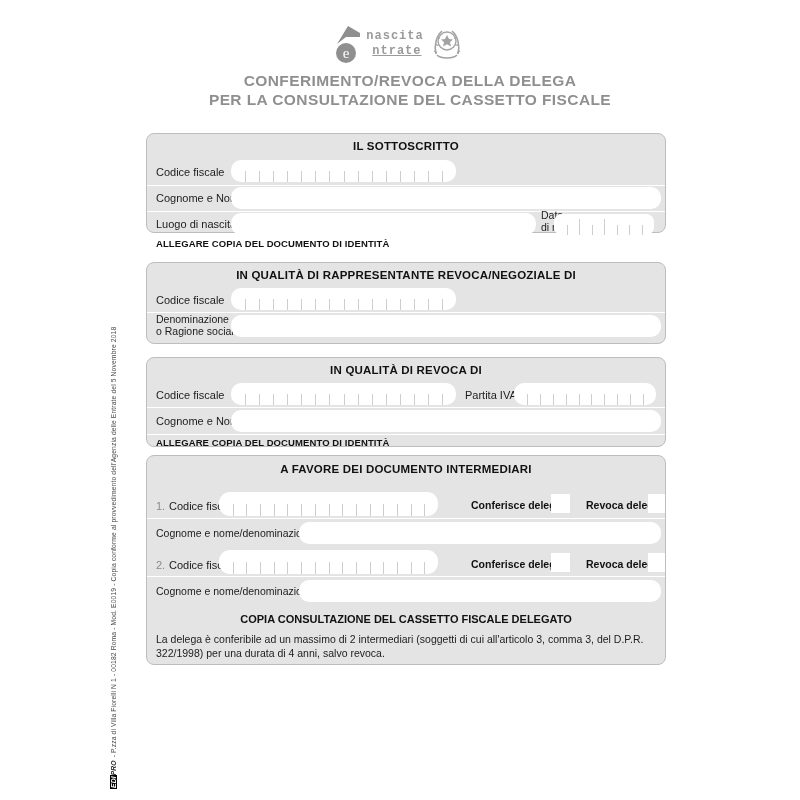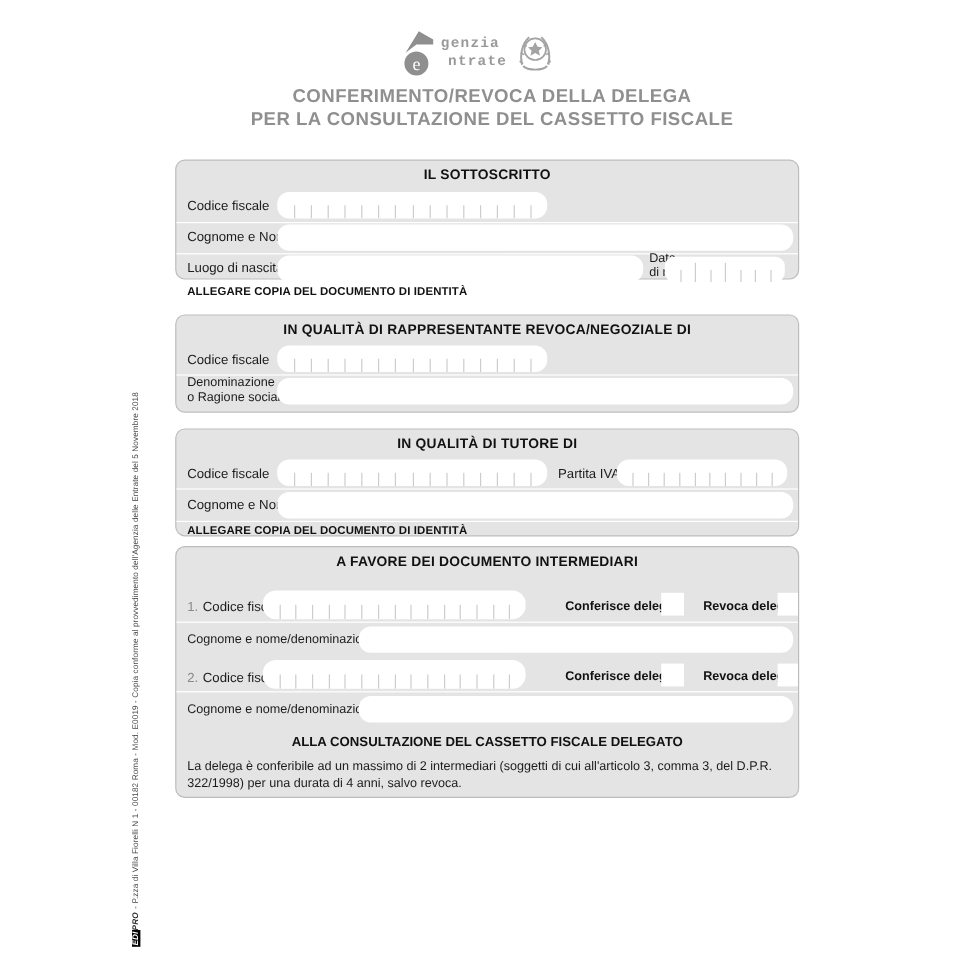--- a/index.html
+++ b/index.html
@@ -2,21 +2,21 @@
 <html><head>
 <meta charset="utf-8">
 <style>
   * { margin:0; padding:0; box-sizing:border-box; }
   html,body { width:800px; height:800px; background:#fff; font-family:"Liberation Sans", sans-serif; }
   .page { position:relative; width:800px; height:800px; background:#fff; overflow:hidden; }
 
   
   .logo { position:absolute; left:0; top:24px; width:800px; display:flex; justify-content:center; align-items:flex-start; gap:4px; }
   .logo-text { display:flex; flex-direction:column; color:#9a9a9a; font-family:"Liberation Mono", monospace; font-size:12px; font-weight:bold; letter-spacing:1px; line-height:15px; padding-top:5px; }
-  .logo-text .l2 { margin-left:6px; }
+  .logo-text .l2 { margin-left:6px;text-decoration:underline; }
 
   
   .title { position:absolute; left:0; top:71px; width:820px; text-align:center; color:#8f8f8f; font-weight:bold; font-size:15.5px; letter-spacing:0.4px; line-height:19px; }
 
   
   .panel { position:absolute; left:146px; width:520px; background:#e4e4e4; border:1px solid #bdbdbd; border-radius:8px; }
   .ph { position:absolute; left:0; right:0; text-align:center; font-weight:bold; font-size:11.5px; color:#111; letter-spacing:0.2px; }
   .lbl { position:absolute; font-size:11px; color:#1c1c1c; white-space:nowrap;text-align:right; }
   .lbl2 { position:absolute; font-size:10.5px; color:#1c1c1c; line-height:11.5px; white-space:nowrap; }
   .bold-note { position:absolute; font-weight:bold; font-size:9.5px; color:#111; letter-spacing:0.1px; }
@@ -41,21 +41,21 @@
 
 <div class="page">
 
   <div class="logo">
     <svg width="28" height="42" viewBox="0 0 28 42">
       <path d="M3 20 L14 2 L26 9 L26 13 L12 13 Z" fill="#8f8f8f"></path>
       <circle cx="12" cy="29" r="10" fill="#8f8f8f"></circle>
       <text x="12" y="34" font-size="15" fill="#ffffff" text-anchor="middle" font-family="Liberation Serif, serif">e</text>
     </svg>
     <div class="logo-text">
-      <span class="l1">genzia</span>
+      <span class="l1">nascita</span>
       <span class="l2">ntrate</span>
     </div>
     <svg width="38" height="42" viewBox="0 0 38 42">
       <circle cx="19" cy="17" r="9" fill="none" stroke="#a3a3a3" stroke-width="1.4"></circle>
       <path d="M19 11 L21 15 L25 15.4 L22 18.2 L23 22.4 L19 20.2 L15 22.4 L16 18.2 L13 15.4 L17 15 Z" fill="#a3a3a3"></path>
       <path d="M8 30 C6 22 8 12 14 7" fill="none" stroke="#a3a3a3" stroke-width="1.6"></path>
       <path d="M30 30 C32 22 30 12 24 7" fill="none" stroke="#a3a3a3" stroke-width="1.6"></path>
       <path d="M9 31 C13 35 25 35 29 31" fill="none" stroke="#a3a3a3" stroke-width="1.6"></path>
       <path d="M6 27 l3 2 M32 27 l-3 2 M7 20 l3 1.5 M31 20 l-3 1.5 M9 13 l3 1.5 M29 13 l-3 1.5" stroke="#a3a3a3" stroke-width="1.2"></path>
     </svg>
@@ -131,21 +131,21 @@
       </div>
     <div class="sep" style="top:49px;"></div>
     <div class="lbl2" style="left:9px; top:51px;">
       <div>Denominazione</div>
       <div>o Ragione sociale</div>
     </div>
     <div class="field" style="left:84px; top:52px; width:430px; height:22px;"></div>
   </section>
 
   <section class="panel" style="top:357px; height:90px;">
-    <div class="ph" style="top:6px;">IN QUALITÀ DI TUTORE DI</div>
+    <div class="ph" style="top:6px;">IN QUALITÀ DI REVOCA DI</div>
     <span class="lbl" style="left:9px; top:31px;">Codice fiscale</span>
     <div class="field comb" style="left:84px; top:25px; width:225px; height:22px;">
         <span class="tick" style="left: 6.25%;"></span>
         <span class="tick" style="left: 12.5%;"></span>
         <span class="tick" style="left: 18.75%;"></span>
         <span class="tick" style="left: 25%;"></span>
         <span class="tick" style="left: 31.25%;"></span>
         <span class="tick" style="left: 37.5%;"></span>
         <span class="tick" style="left: 43.75%;"></span>
         <span class="tick" style="left: 50%;"></span>
@@ -227,21 +227,21 @@
         <span class="tick" style="left: 93.75%;"></span>
       </div>
     <span class="chk-lbl" style="left:324px; top:102px;">Conferisce delega</span>
     <div class="checkbox" style="left:404px; top:97px; width:19px; height:19px;"></div>
     <span class="chk-lbl" style="left:439px; top:102px;">Revoca delega</span>
     <div class="checkbox" style="left:501px; top:97px; width:17px; height:19px;"></div>
     <div class="sep" style="top:120px;"></div>
     <span class="lbl" style="left:9px; top:129px; font-size:10.5px;">Cognome e nome/denominazione</span>
     <div class="field" style="left:152px; top:124px; width:362px; height:22px;"></div>
 
-    <div class="foot-title" style="top:157px;">ALLA CONSULTAZIONE DEL CASSETTO FISCALE DELEGATO</div>
+    <div class="foot-title" style="top:157px;">COPIA CONSULTAZIONE DEL CASSETTO FISCALE DELEGATO</div>
     <div class="note" style="left:9px; top:177px; width:502px;">La delega è conferibile ad un massimo di 2 intermediari (soggetti di cui all'articolo 3, comma 3, del D.P.R. 322/1998) per una durata di 4 anni, salvo revoca.</div>
   </section>
 
   <div class="vtext">
     <span class="edi">EDI</span><span class="pro">PRO</span><span> - P.zza di Villa Fiorelli N 1 - 00182 Roma - Mod. E0019 - Copia conforme al provvedimento dell'Agenzia delle Entrate del 5 Novembre 2018</span>
   </div>
 
 </div>
 
 </body></html>

